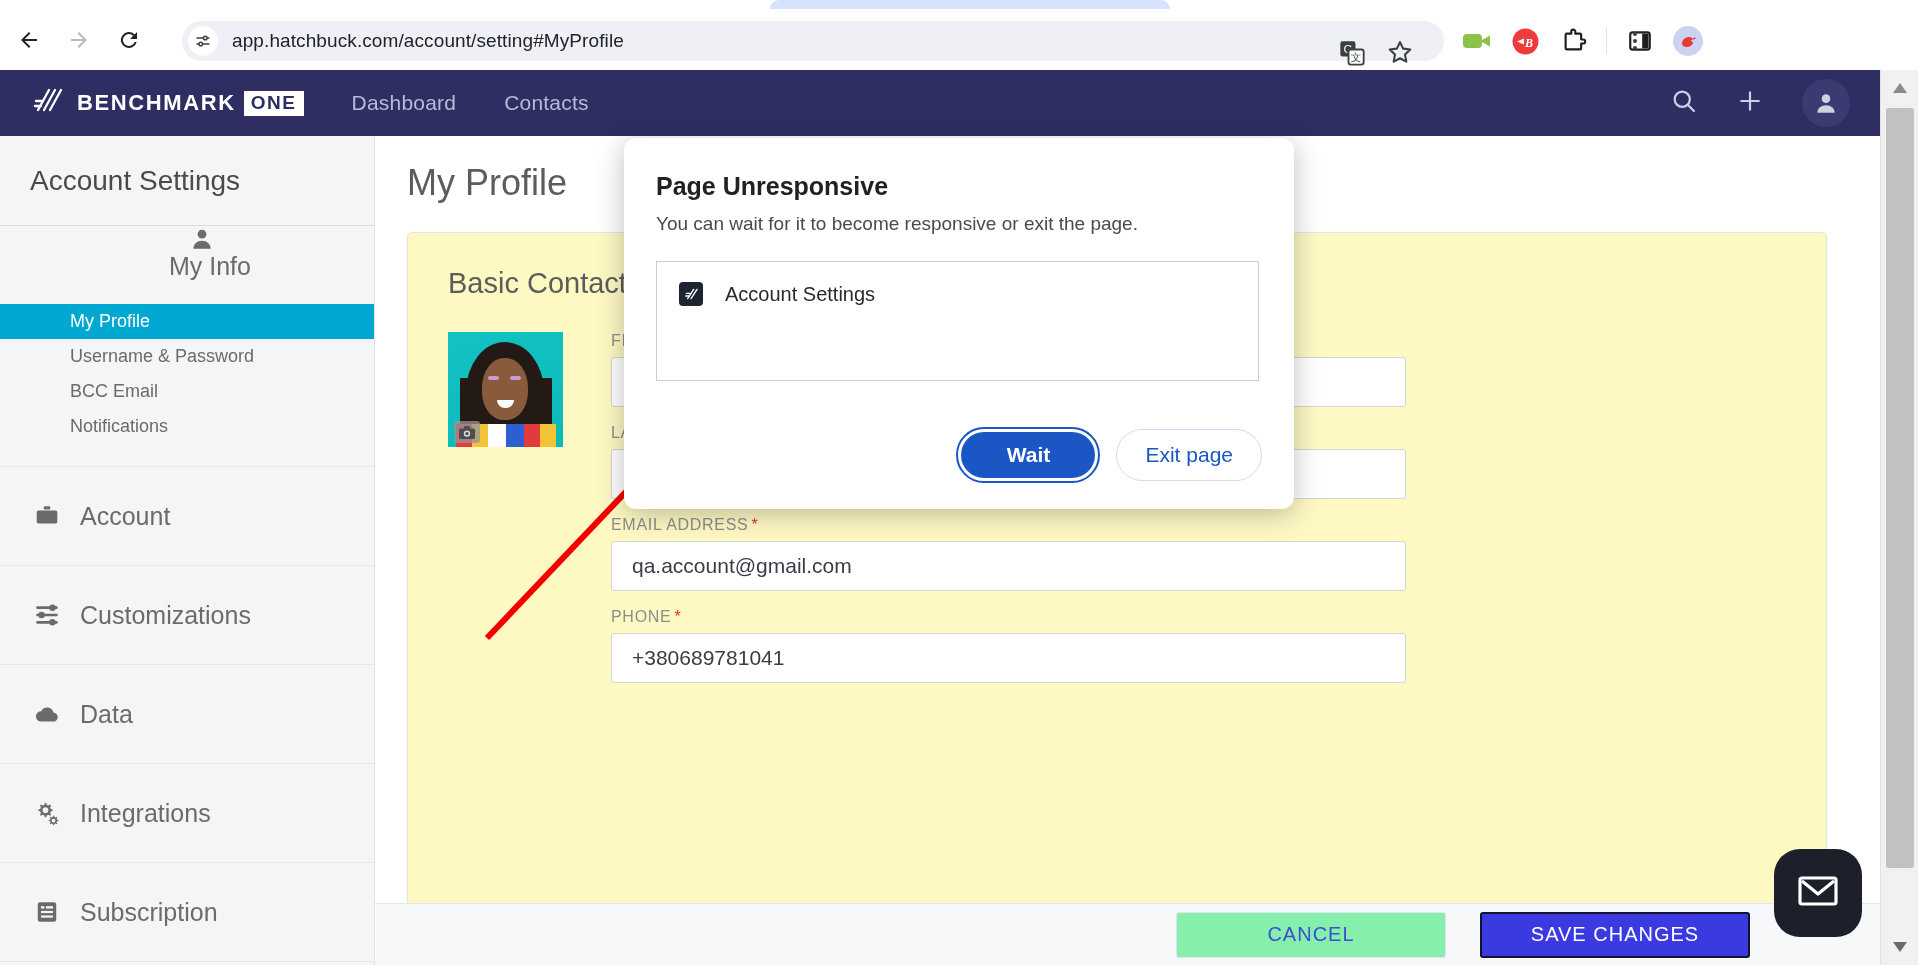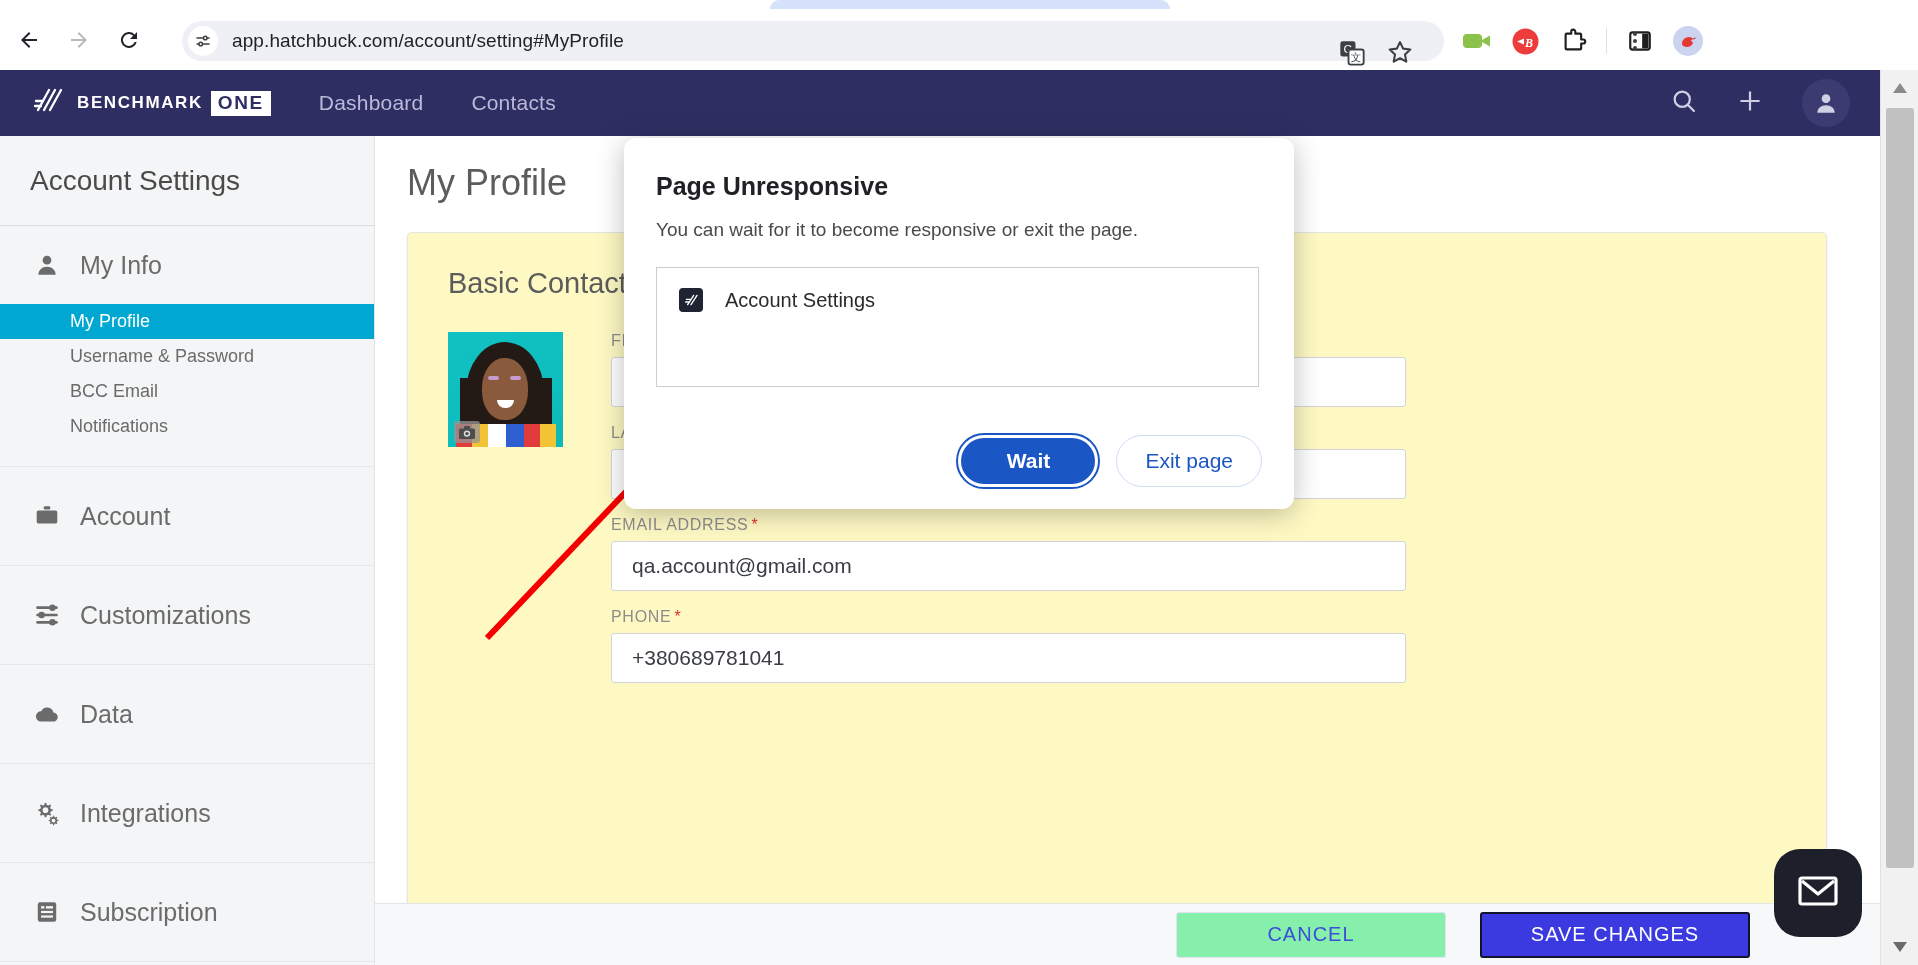--- a/index.html
+++ b/index.html
@@ -70,21 +70,21 @@
     background: #ffffff; overflow: hidden;
   }
 
   
   #app-nav {
     position: absolute; left: 0; top: 0; width: 1880px; height: 66px;
     background: #2e2e63;
     display: flex; align-items: center;
   }
   #brand { display: flex; align-items: center; margin-left: 32px; cursor: pointer; }
-  #brand-word { color: #ffffff; font-size: 17px; font-weight: bold; letter-spacing: 1.6px; margin-left: 11px; }
+  #brand-word { color: #ffffff; font-size: 22px; font-weight: bold; letter-spacing: 1.6px; margin-left: 11px; }
   #brand-one {
     color: #2e2e63; background: #ffffff; font-size: 19px; font-weight: bold;
     letter-spacing: 1.6px; padding: 1px 7px 2px 7px; margin-left: 8px;
   }
   .nav-link {
     color: #b9bada; font-size: 21px; margin-left: 48px; cursor: pointer;
     letter-spacing: 0.2px;
     text-align: right;
   }
   #nav-right { position: absolute; right: 30px; top: 0; height: 66px; display: flex; align-items: center; gap: 38px; }
@@ -108,21 +108,21 @@
     display: flex; align-items: center; height: 98px; padding-left: 30px;
     cursor: pointer;
   }
   .side-main .ico { width: 34px; display: flex; align-items: center; justify-content: center; flex: none; }
   .side-main .lbl { font-size: 25px; color: #6b6b6b; margin-left: 16px; }
   .side-sub {
     height: 35px; display: flex; align-items: center; padding-left: 70px;
     font-size: 18px; color: #6b6b6b; cursor: pointer;
   }
   .side-sub.active { background: #00a8d1; color: #ffffff; }
-  #myinfo-group .side-main { height: 78px; }
+  #myinfo-group .side-main { height: 78px; flex-direction: column; }
   #myinfo-group { padding-bottom: 22px; }
 
   
   #main {
     position: absolute; left: 375px; top: 66px; width: 1505px; height: 829px;
     background: #ffffff; overflow: hidden;
   }
   #page-title {
     margin: 26px 0 0 32px; font-size: 36px; color: #5c5c5c; font-weight: normal;
   }
@@ -216,34 +216,34 @@
     pointer-events: none;
   }
   #unresponsive-dialog {
     position: absolute; left: 624px; top: -2px;
     width: 670px; height: 371px;
     background: #ffffff; border-radius: 12px;
     box-shadow: 0 5px 28px rgba(0,0,0,0.26);
     padding: 34px 35px 0 32px; pointer-events: auto;
   }
   #dialog-title { font-size: 25px; color: #202124; font-weight: bold; }
-  #dialog-message { margin-top: 18px; font-size: 19px; color: #4a4a4a; }
+  #dialog-message { margin-top: 12px; font-size: 19px; color: #4a4a4a; }
   #dialog-list {
     margin-top: 26px; height: 120px;
     border: 1px solid #cdcdcd;
     padding: 20px 0 0 22px;
   }
   #dialog-list-item { display: flex; align-items: center; cursor: pointer; }
   #dialog-favicon {
     width: 24px; height: 24px; background: #1f2433; border-radius: 4px;
     display: flex; align-items: center; justify-content: center; flex: none;
   }
   #dialog-list-label { margin-left: 22px; font-size: 20px; color: #2a2a2a; }
   #dialog-buttons {
-    position: absolute; right: 32px; bottom: 22px;
+    position: absolute; right: 32px; bottom: 28px;
     display: flex; align-items: center; gap: 18px;
   }
   #wait-btn {
     min-width: 140px; height: 52px; background: #1a56c4;
     border: 3px solid #ffffff; outline: 2px solid #1a56c4;
     border-radius: 26px; color: #ffffff; font-size: 21px; font-weight: bold;
     display: flex; align-items: center; justify-content: center;
     padding: 0 34px; cursor: pointer;
   }
   #exit-btn {

